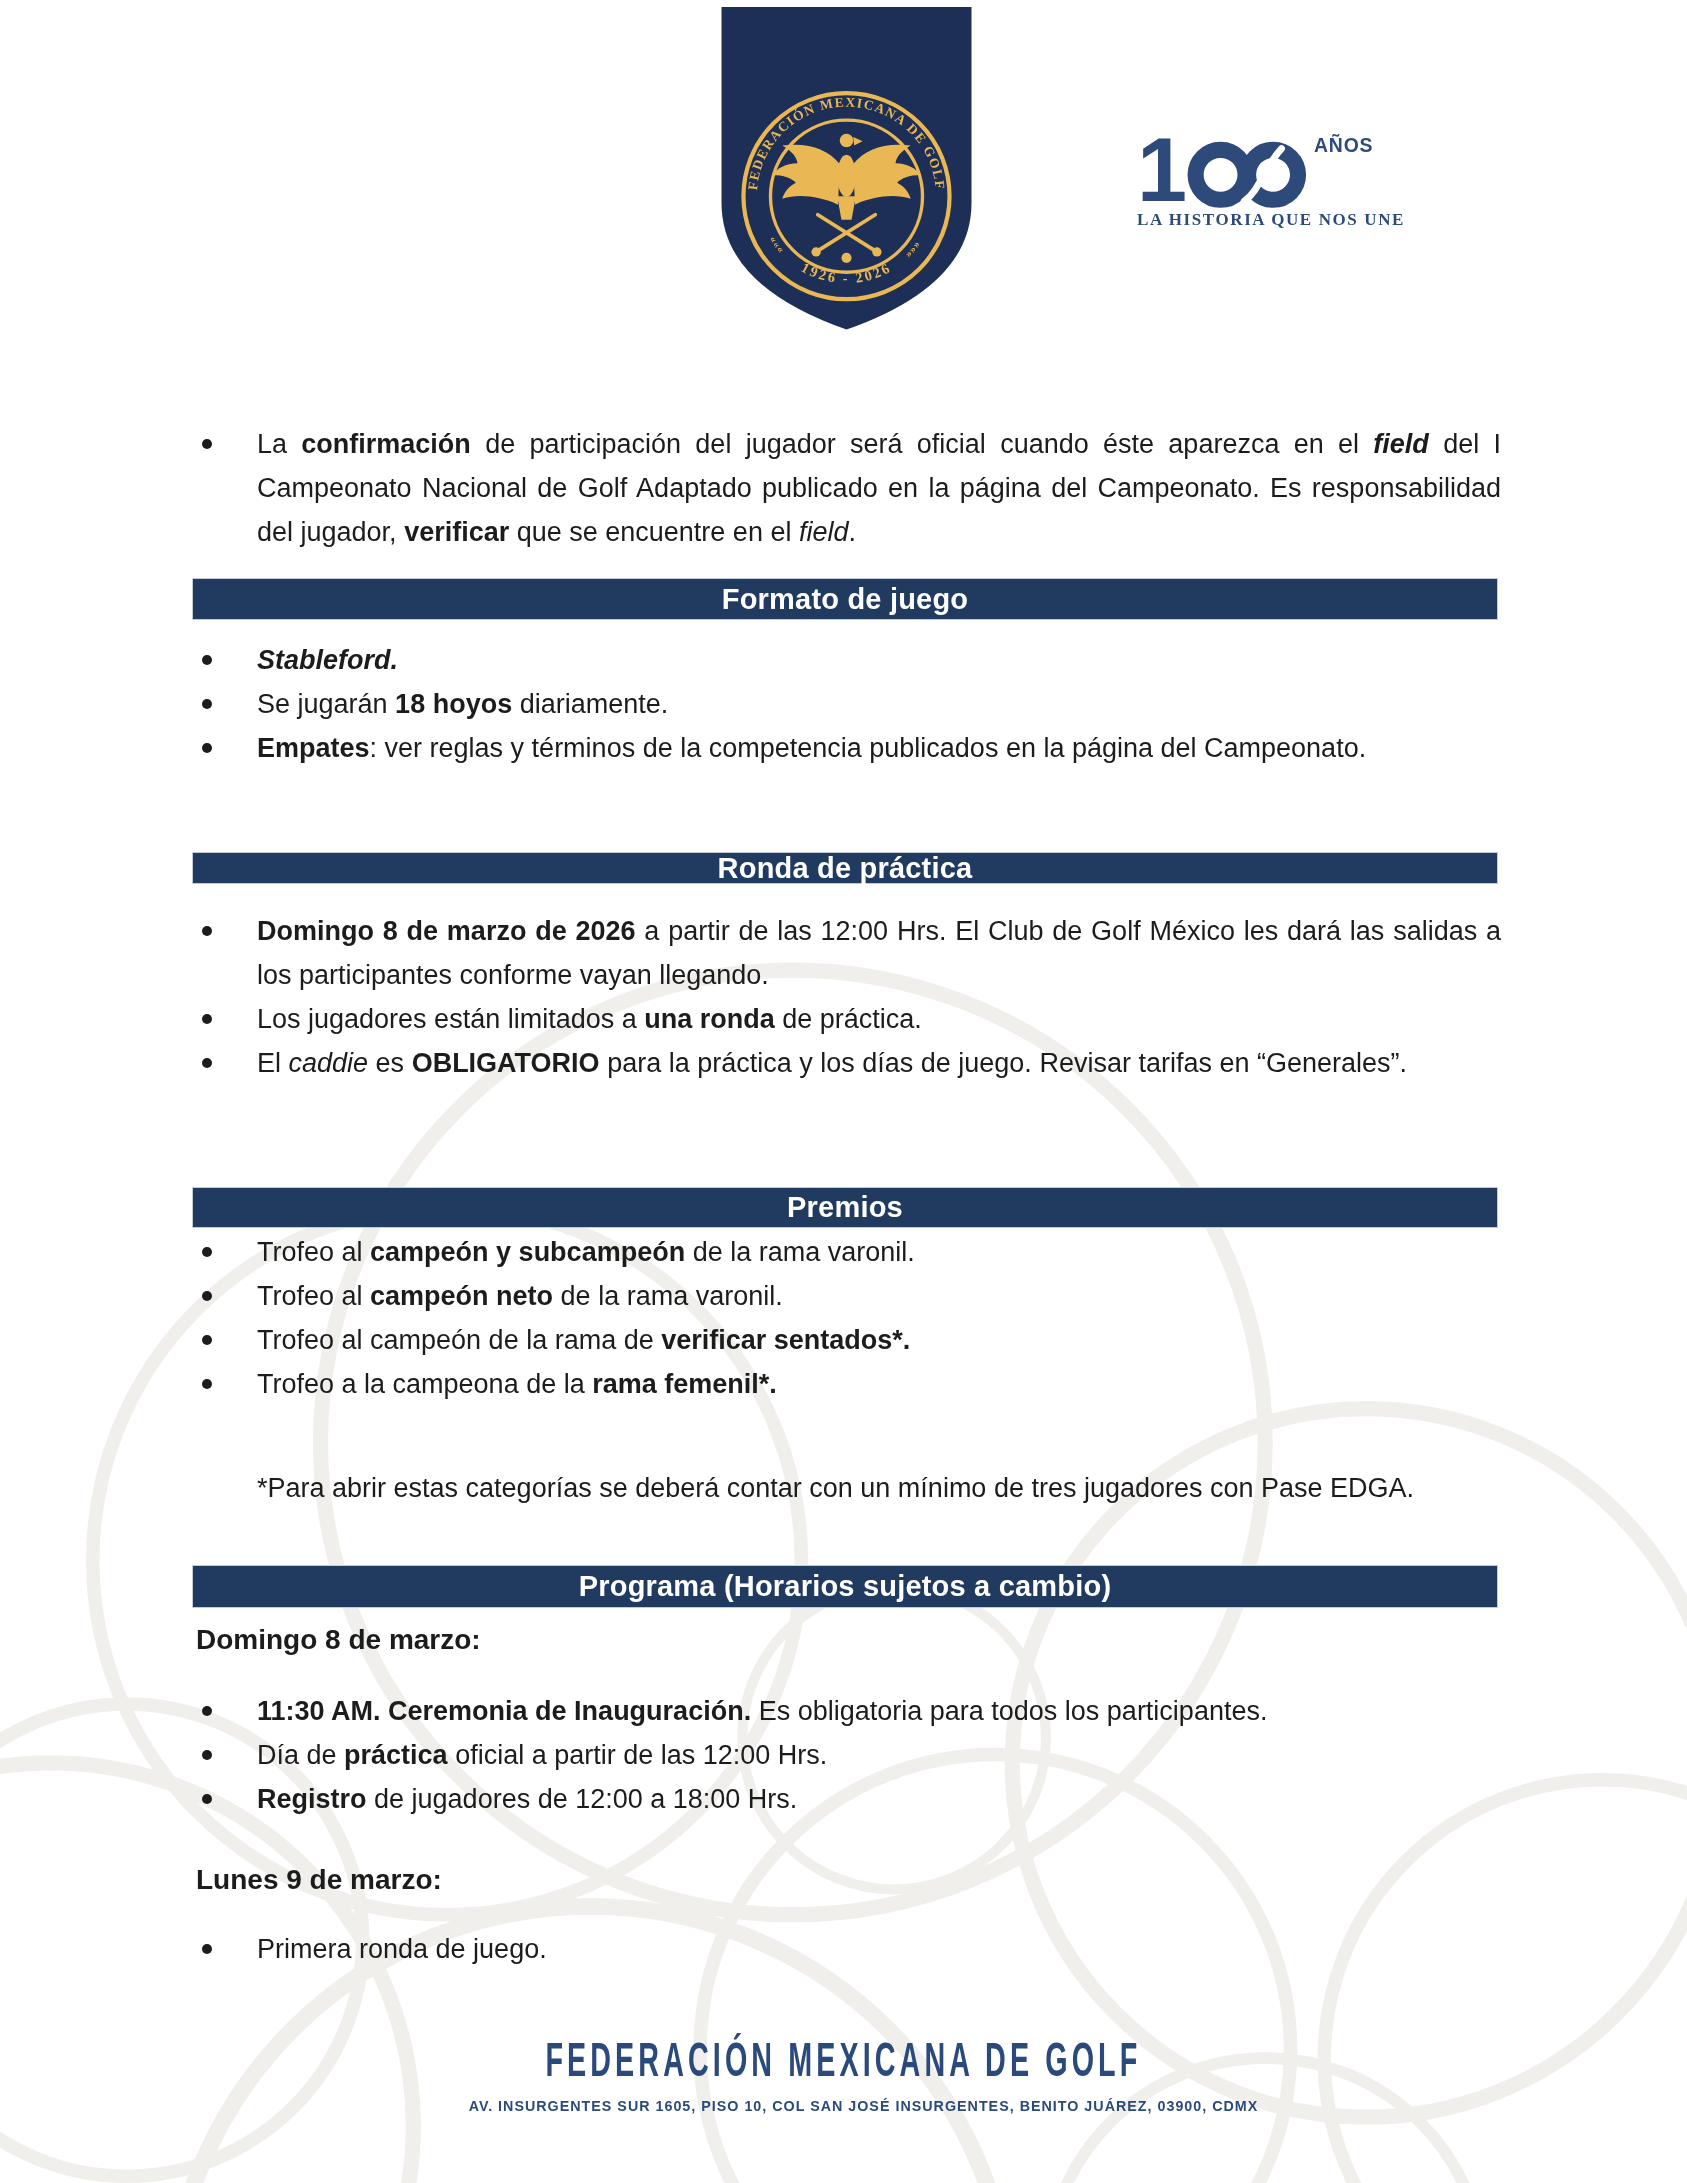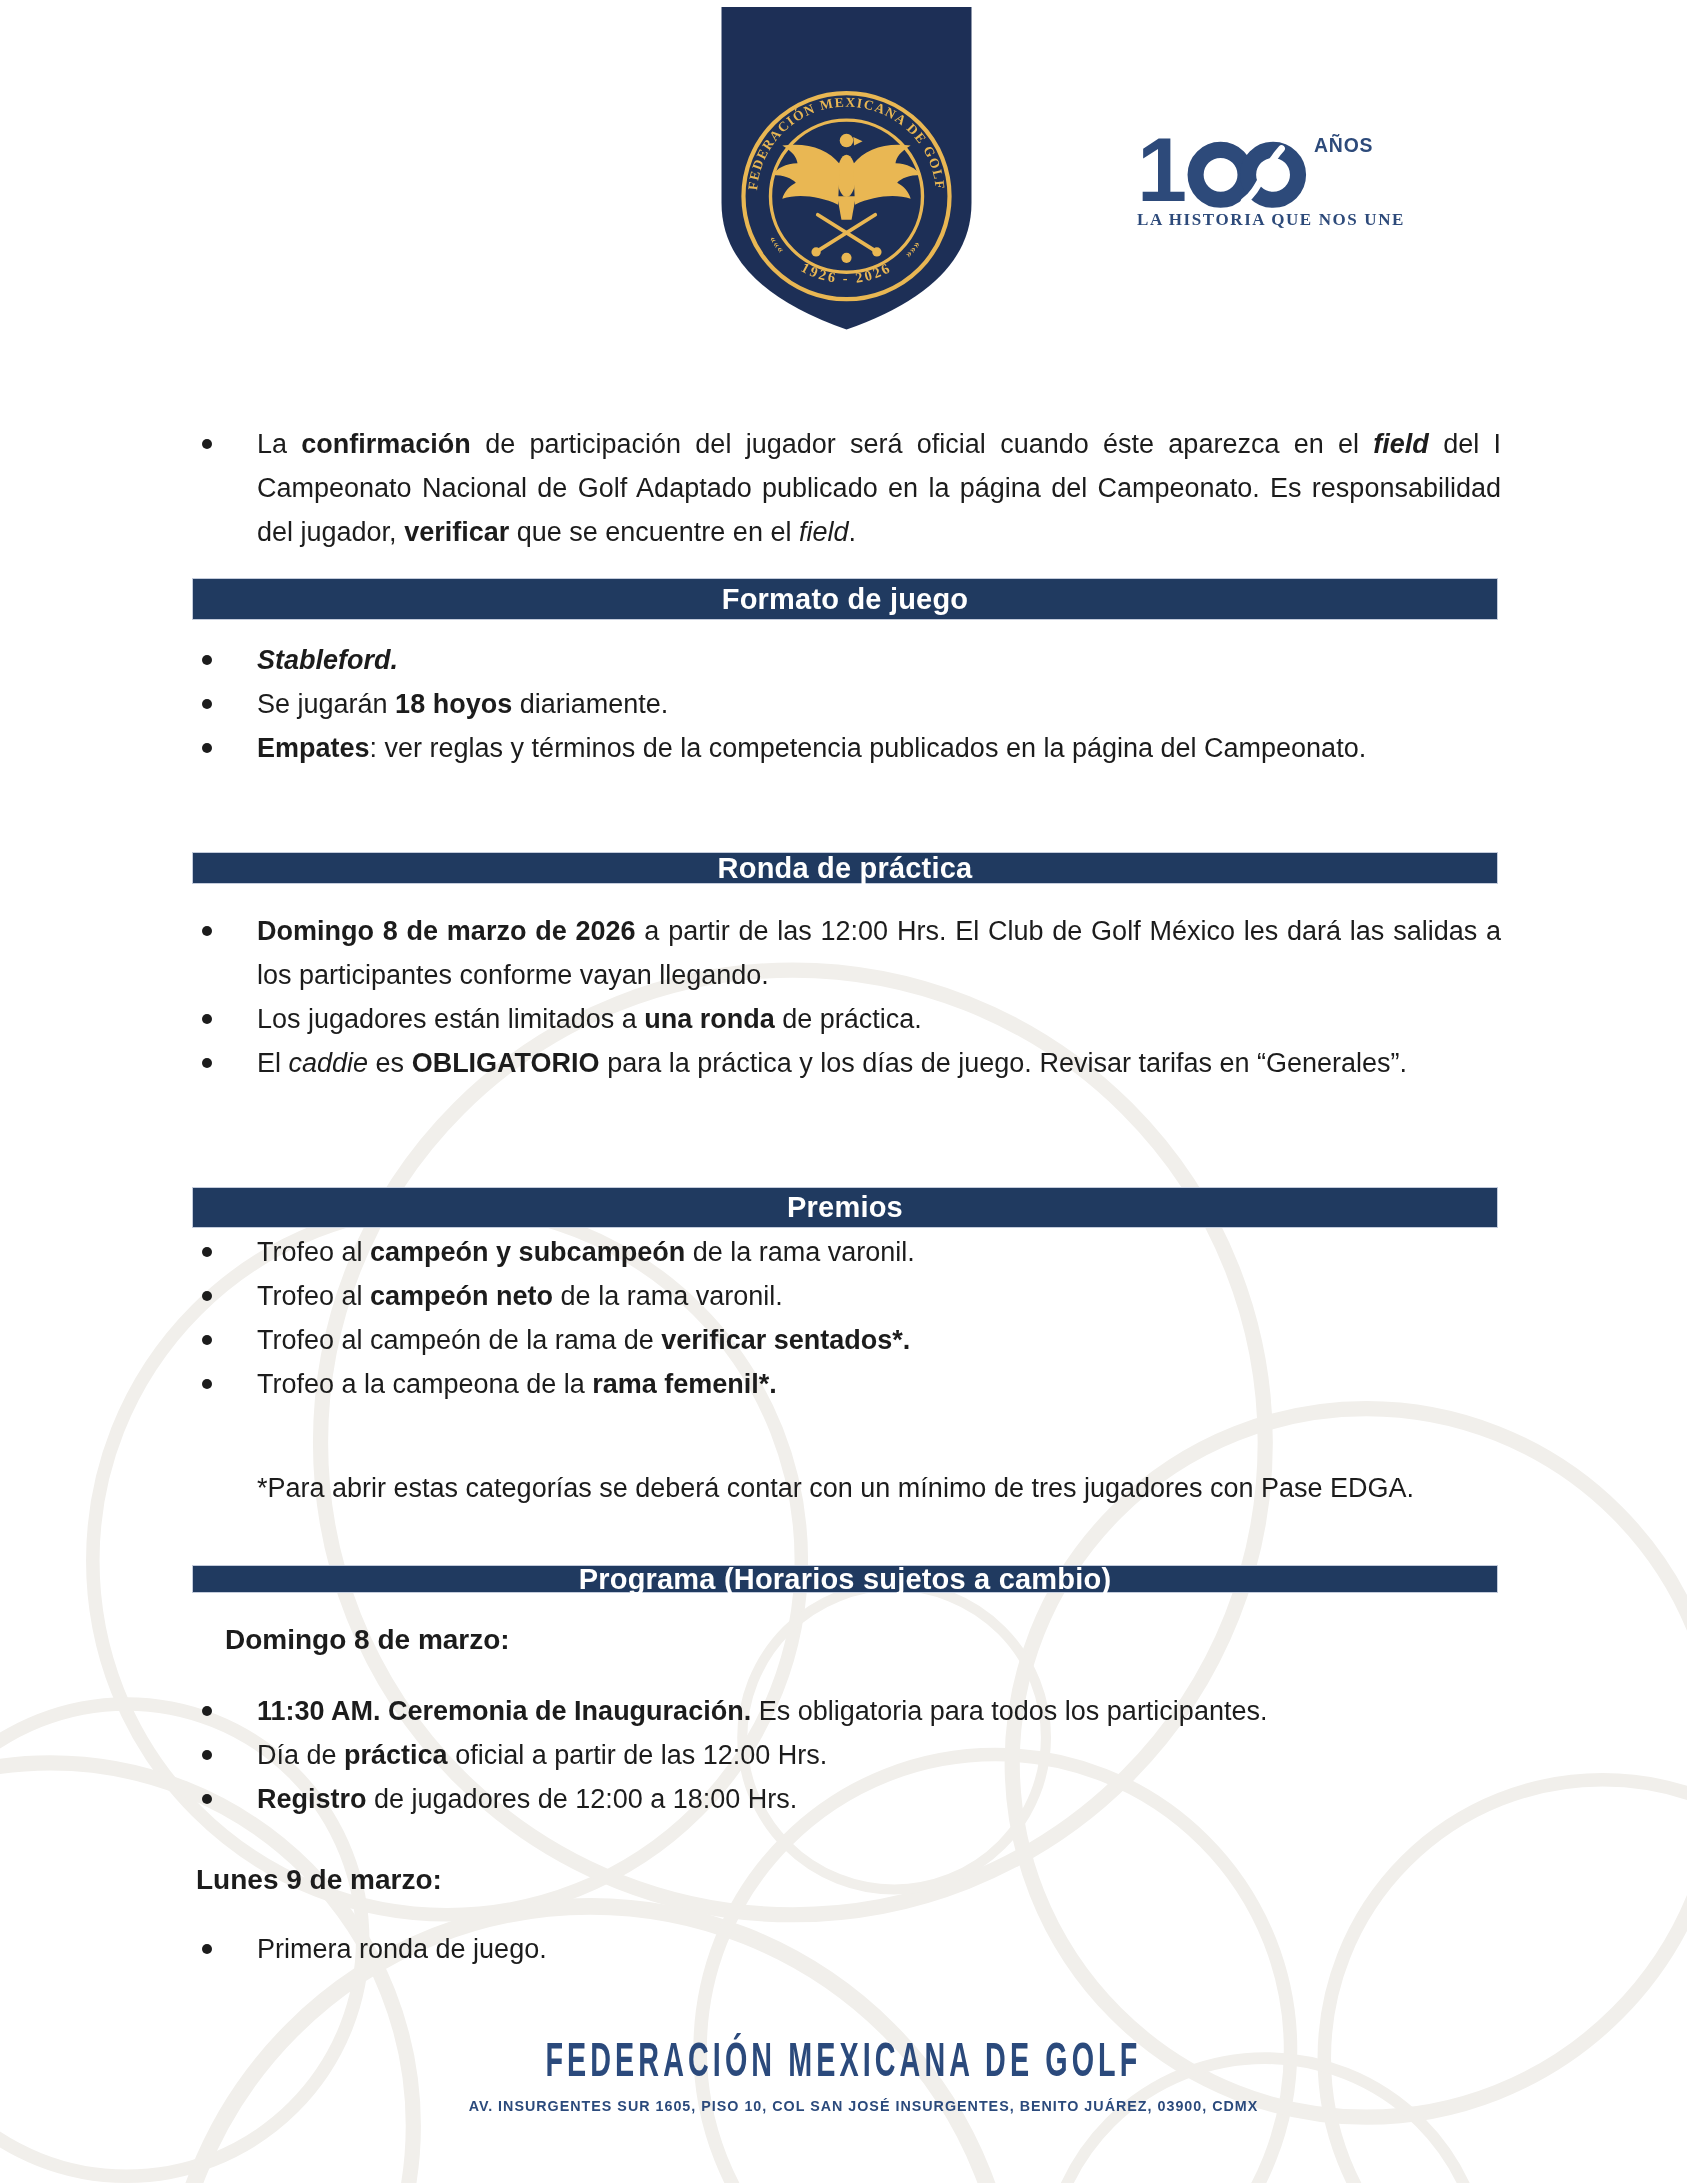--- a/index.html
+++ b/index.html
@@ -146,24 +146,24 @@
     <span>Premios</span>
   </div>
   <ul class="doc-list" style="top:1230px;">
     <li><span>Trofeo al </span><span class="b">campeón y subcampeón</span><span> de la rama varonil.</span></li>
     <li><span>Trofeo al </span><span class="b">campeón neto</span><span> de la rama varonil.</span></li>
     <li><span>Trofeo al campeón de la rama de </span><span class="b">verificar sentados*.</span></li>
     <li><span>Trofeo a la campeona de la </span><span class="b">rama femenil*.</span></li>
   </ul>
   <p class="note" style="top:1466px;"><span>*Para abrir estas categorías se deberá contar con un mínimo de tres jugadores con Pase EDGA.</span></p>
 
-  <div class="bar" style="top:1565px;height:28px;">
+  <div class="bar" style="top:1565px;height:43px;">
     <span>Programa (Horarios sujetos a cambio)</span>
   </div>
-  <div class="day-heading" style="top:1624px;margin-left:29px;">Domingo 8 de marzo:</div>
+  <div class="day-heading" style="top:1624px;">Domingo 8 de marzo:</div>
   <ul class="doc-list" style="top:1689px;">
     <li><span class="b">11:30 AM. Ceremonia de Inauguración.</span><span> Es obligatoria para todos los participantes.</span></li>
     <li><span>Día de </span><span class="b">práctica</span><span> oficial a partir de las 12:00 Hrs.</span></li>
     <li><span class="b">Registro</span><span> de jugadores de 12:00 a 18:00 Hrs.</span></li>
   </ul>
   <div class="day-heading" style="top:1864px;">Lunes 9 de marzo:</div>
   <ul class="doc-list" style="top:1927px;">
     <li><span>Primera ronda de juego.</span></li>
   </ul>
 

